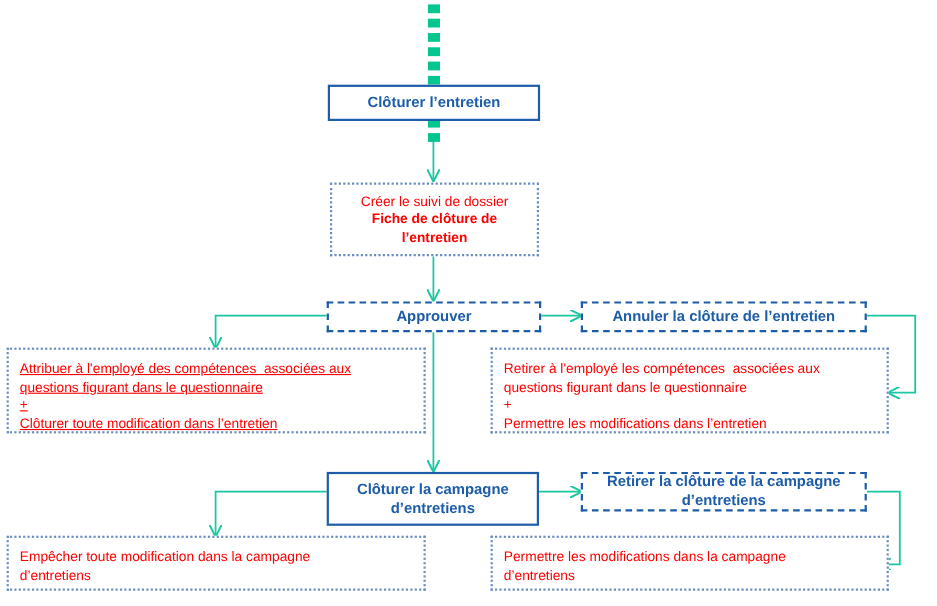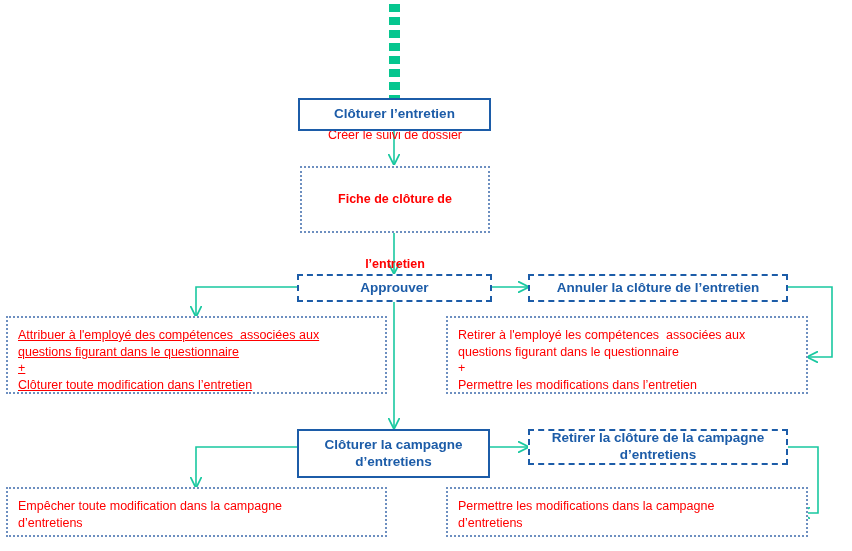--- a/index.html
+++ b/index.html
@@ -52,21 +52,20 @@
   .action {
     position: absolute;
     box-sizing: border-box;
     border: 2px dotted #6d8fc0;
     background: #ffffff;
     color: #FF0000;
     font-size: 12.5px;
     line-height: 1.32;
     padding: 9px 10px 8px 10px;
     z-index: 2;
-    gap: 48px;
   }
   .action.centered {
     text-align: center;
     display: flex;
     flex-direction: column;
     align-items: center;
     justify-content: center;
     padding: 6px 8px;
   }
   .action .bold {
@@ -133,21 +132,21 @@
       <path d="M 394 302 L 394 428" marker-end="url(#arrow)"></path>
 
       <path d="M 297 447 L 196 447 L 196 487" marker-end="url(#arrow)"></path>
 
       <path d="M 490 447 L 528 447" marker-end="url(#arrow)"></path>
 
       <path d="M 788 447 L 818 447 L 818 513 L 800 513" marker-end="url(#arrow)"></path>
     </g>
   </svg>
 
-  <div class="node solid" style="left:298px; top:98px; width:193px; height:33px;">
+  <div class="node solid" style="left:298px; top:77px; width:193px; height:33px;">
     <span>Clôturer l’entretien</span>
   </div>
 
   <div class="action centered" style="left:300px; top:166px; width:190px; height:67px;">
     <span class="line">Créer le suivi de dossier</span>
     <span class="line bold">Fiche de clôture de</span>
     <span class="line bold">l’entretien</span>
   </div>
 
   <div class="node dashed" style="left:297px; top:274px; width:195px; height:28px;">

